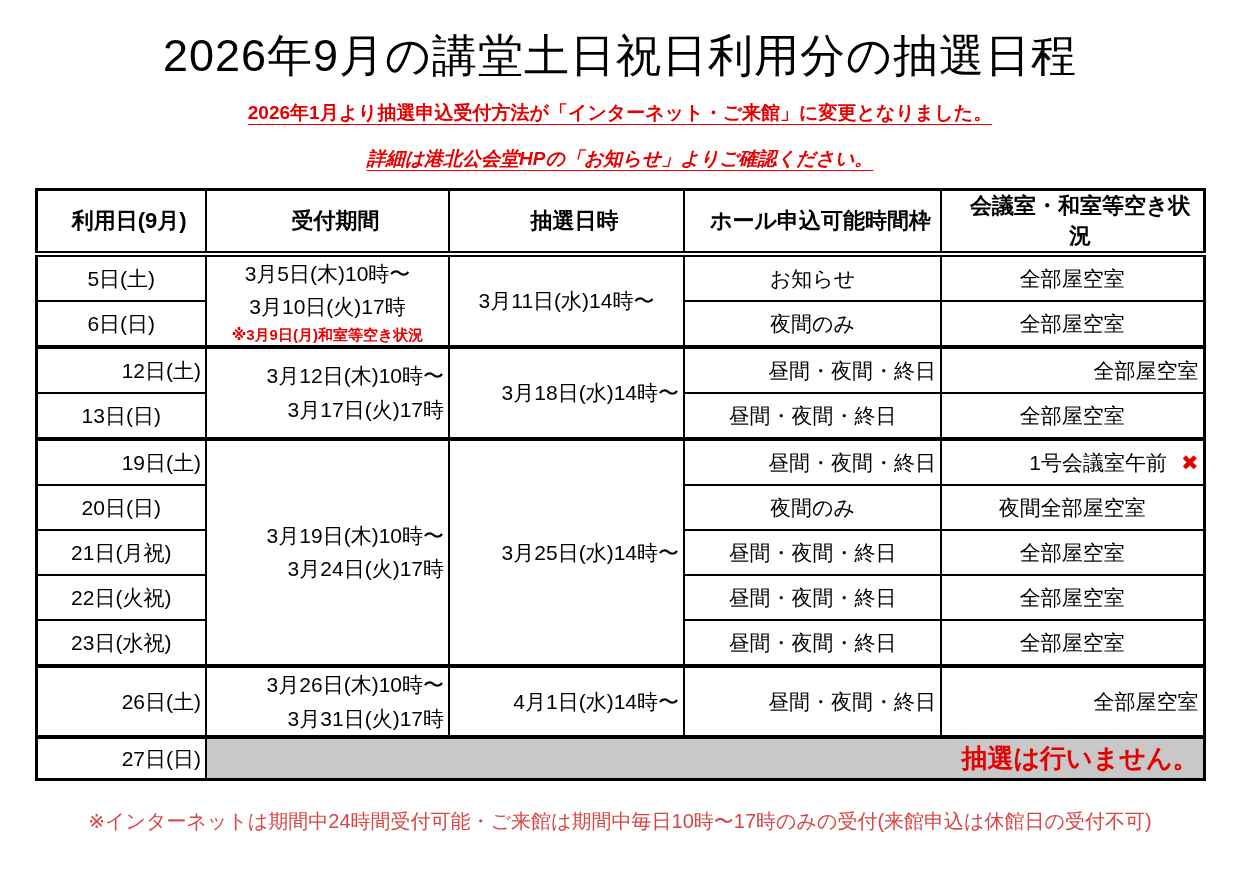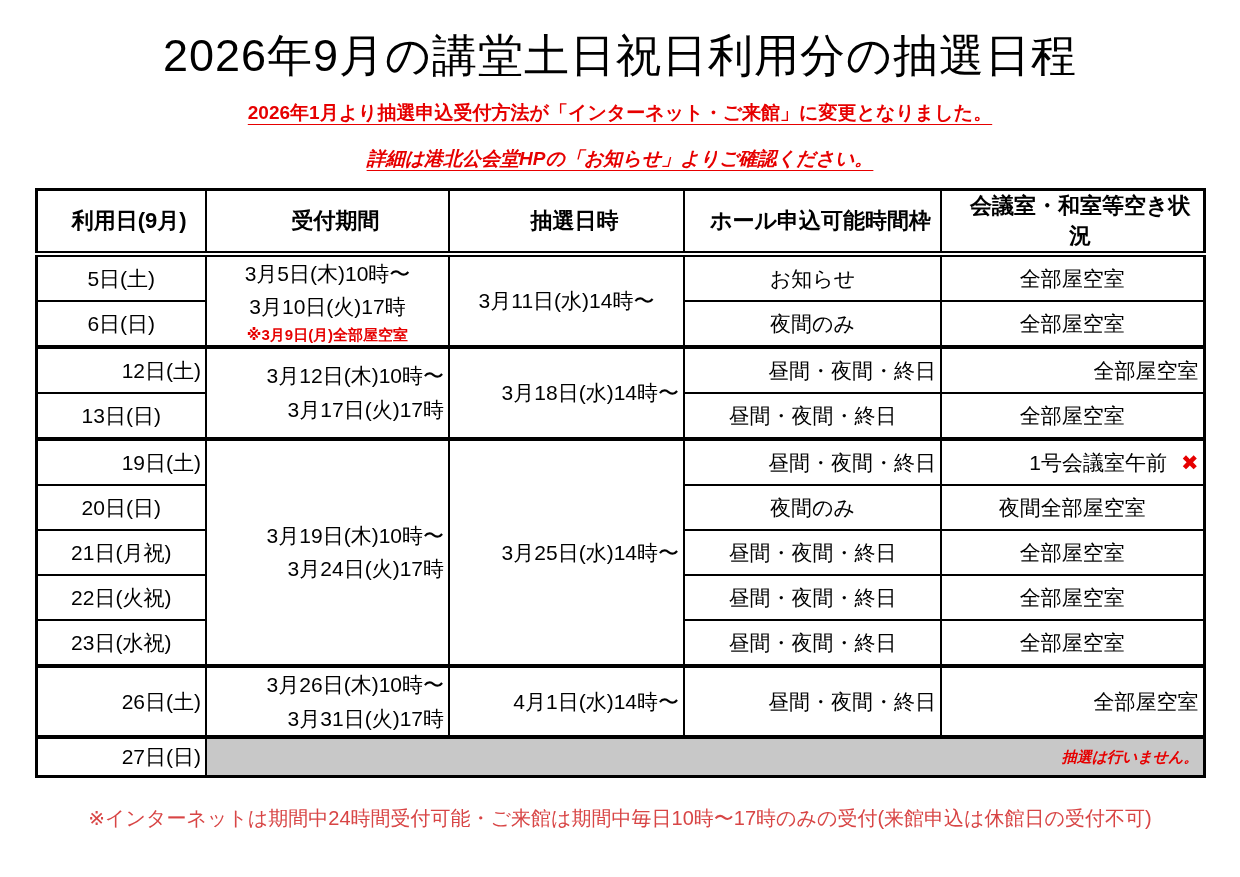--- a/index.html
+++ b/index.html
@@ -67,22 +67,21 @@
     display:block;
     color:var(--accent-red);
     font-weight:bold;
     font-size:15px;
     line-height:1.4;
   }
   td.no-lottery-cell{
     background:var(--gray-cell);
     color:var(--accent-red);
     font-weight:bold;
-    font-size:15px;
-    font-style:italic;
+    font-size:26px;
   }
   .x-mark{
     color:var(--accent-red);
     font-weight:bold;
     margin-left:8px;
   }
   .footer-note{
     text-align:center;
     color:var(--footer-red);
     font-size:20px;
@@ -112,21 +111,21 @@
       <th>ホール申込可能時間枠</th>
       <th>会議室・和室等空き状況</th>
     </tr>
   </thead>
   <tbody>
     <tr>
       <td>5日(土)</td>
       <td class="period-cell" rowspan="2">
         <span>3月5日(木)10時〜</span><br>
         <span>3月10日(火)17時</span>
-        <span class="period-note">※3月9日(月)全部屋空室</span>
+        <span class="period-note">※3月9日(月)和室等空き状況</span>
       </td>
       <td rowspan="2">3月11日(水)14時〜</td>
       <td>お知らせ</td>
       <td>全部屋空室</td>
     </tr>
     <tr>
       <td>6日(日)</td>
       <td>夜間のみ</td>
       <td>全部屋空室</td>
     </tr>

